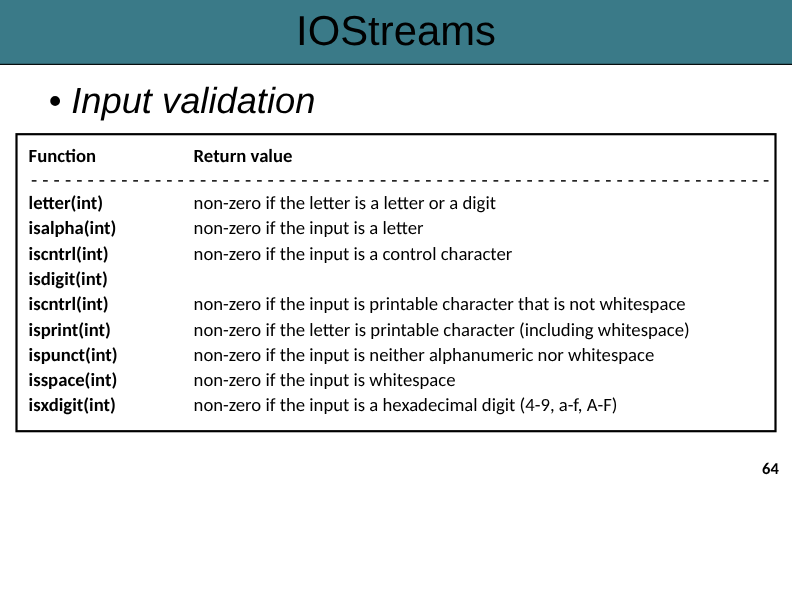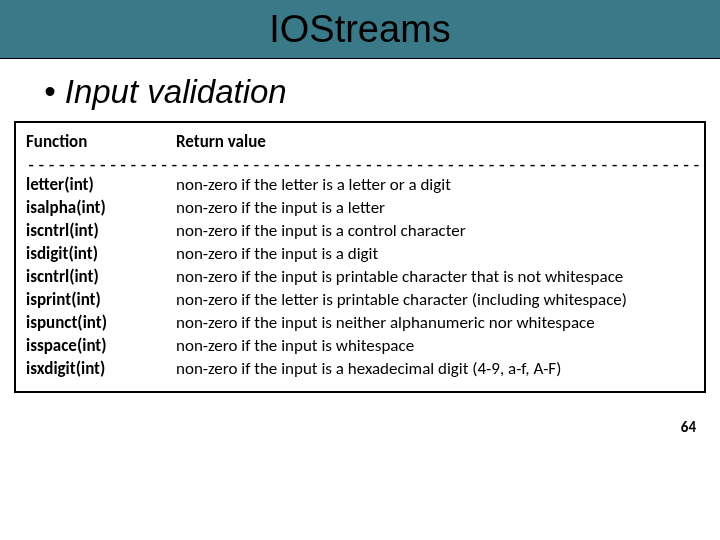--- a/index.html
+++ b/index.html
@@ -76,21 +76,21 @@
   .row .fn {
     width: 150px;
     flex: 0 0 150px;
     font-weight: 700;
   }
   .row .desc {
     flex: 1;
   }
   .pagenum {
     position: absolute;
-    right: 24px;
+    right: 12px;
     bottom: 16px;
     font-family: "Calibri", sans-serif;
     font-size: 15px;
     font-weight: 700;
     color: #000;
   }
 </style>
 </head>
 <body>
 
@@ -116,21 +116,20 @@
     <div class="row">
       <div class="fn">isalpha(int)</div>
       <div class="desc">non-zero if the input is a letter</div>
     </div>
     <div class="row">
       <div class="fn">iscntrl(int)</div>
       <div class="desc">non-zero if the input is a control character</div>
     </div>
     <div class="row">
       <div class="fn">isdigit(int)</div>
-      <div class="desc">non-zero if the input is a digit</div>
     </div>
     <div class="row">
       <div class="fn">iscntrl(int)</div>
       <div class="desc">non-zero if the input is printable character that is not whitespace</div>
     </div>
     <div class="row">
       <div class="fn">isprint(int)</div>
       <div class="desc">non-zero if the letter is printable character (including whitespace)</div>
     </div>
     <div class="row">

